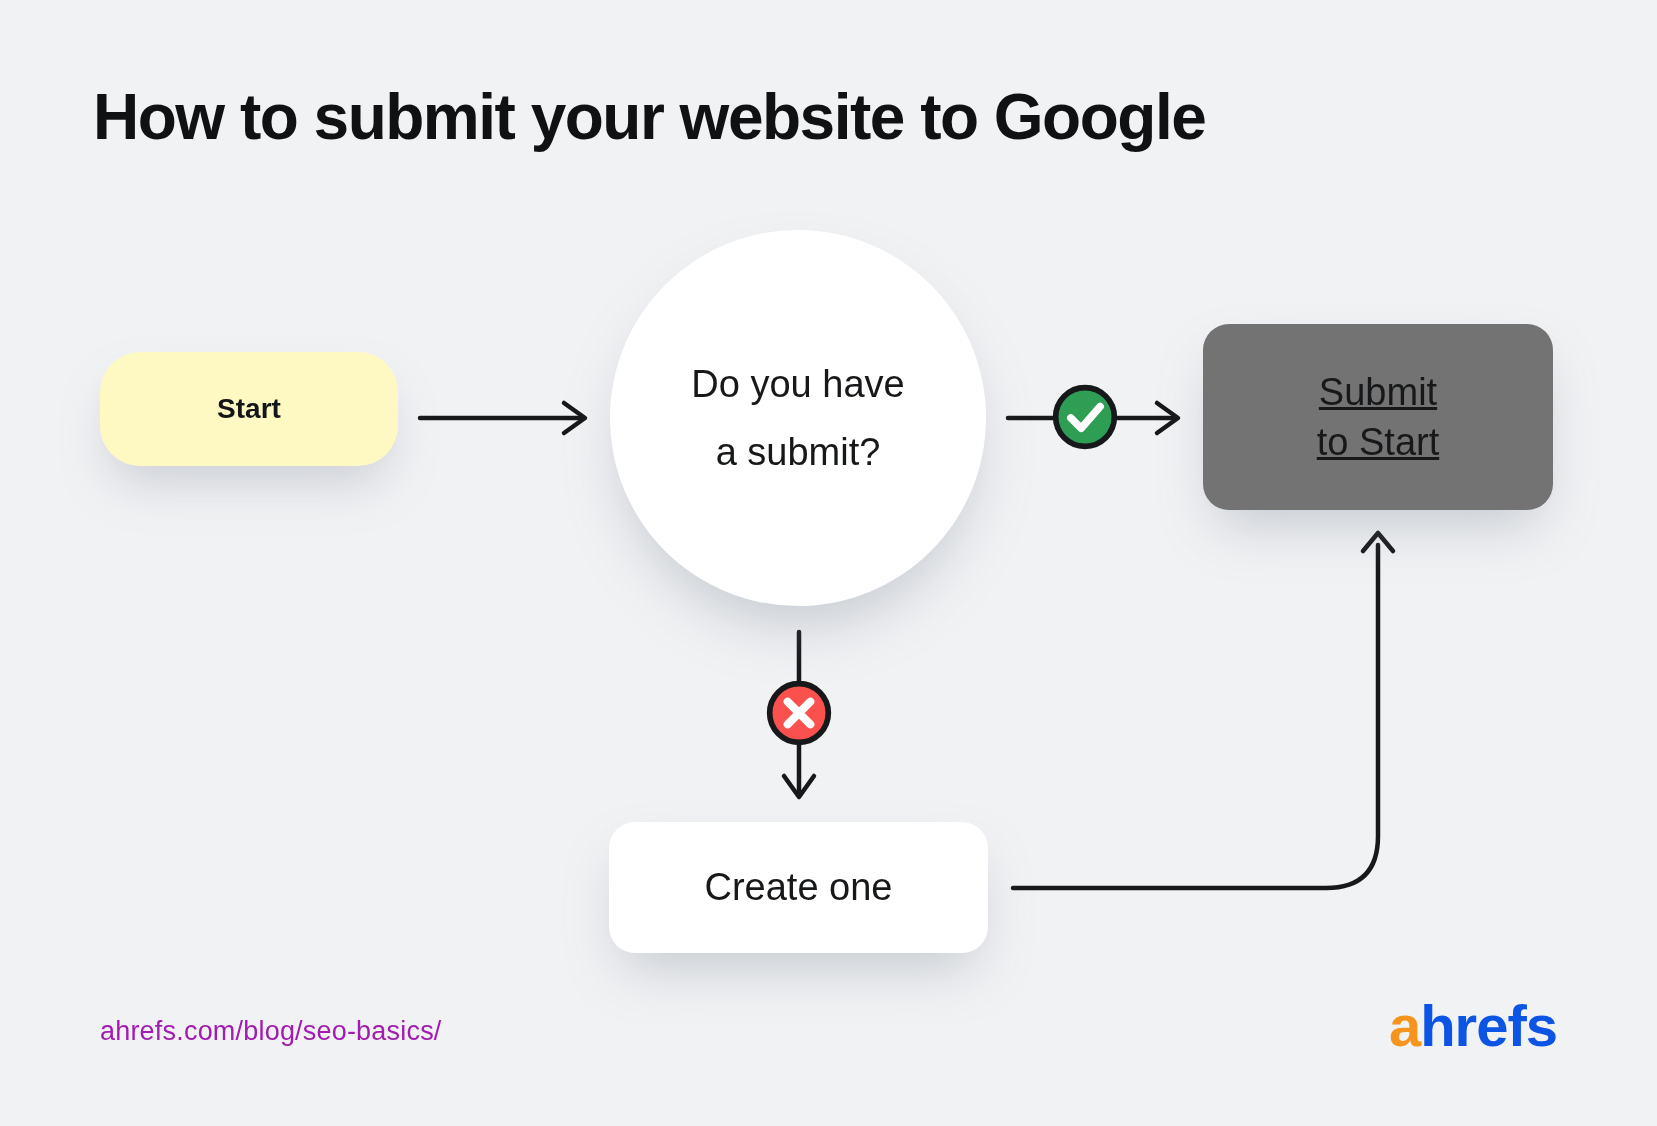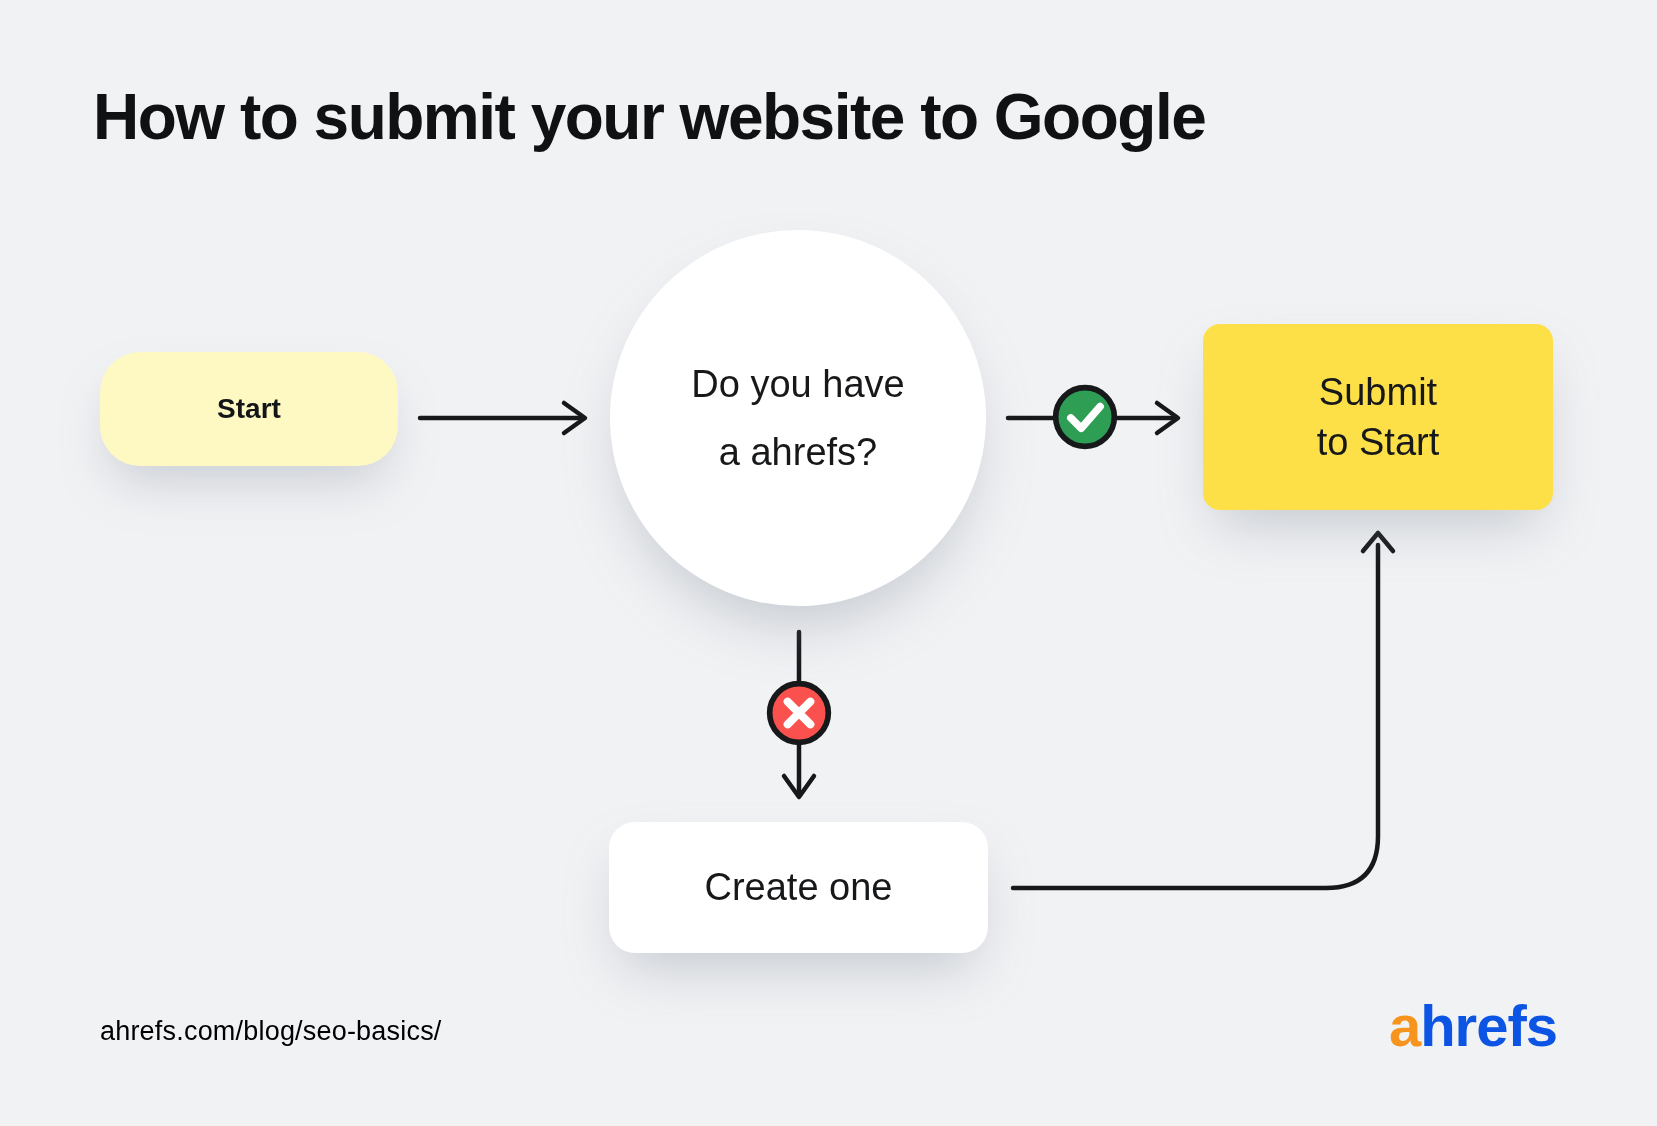--- a/index.html
+++ b/index.html
@@ -43,45 +43,46 @@
     left: 610px; top: 230px; width: 376px; height: 376px;
     background: #ffffff;
     border-radius: 50%;
     flex-direction: column;
     font-size: 38px; color: #17181a; line-height: 54px;
     box-shadow: 0 30px 60px -15px rgba(125,135,150,0.40);
     gap: 14px;
   }
   .node-submit {
     left: 1203px; top: 324px; width: 350px; height: 186px;
-    background: #fde047;
-    border-radius: 17px;
+    background: #737373;
+    border-radius: 26px;
     flex-direction: column;
     font-size: 38px; color: #17181a; line-height: 50px;
     box-shadow: 0 26px 55px -14px rgba(125,135,150,0.40);
+    text-decoration: underline;
   }
   .node-create {
     left: 609px; top: 822px; width: 379px; height: 131px;
     background: #ffffff;
     border-radius: 26px;
     font-size: 38px; color: #17181a;
     box-shadow: 0 26px 55px -14px rgba(125,135,150,0.40);
     text-align: right;
   }
   .badge {
     position: absolute; z-index: 3;
     width: 70px; height: 70px;
   }
   .badge-yes { left: 1050px; top: 382px; }
   .badge-no  { left: 764px;  top: 678px; }
   .footer-url {
     position: absolute;
     left: 100px; top: 1016px;
     font-size: 27px;
-    color: #000000;
+    color: #a21caf;
     letter-spacing: 0.2px;
     z-index: 2;
   }
   .logo {
     position: absolute;
     right: 100px; top: 992px;
     font-size: 58px;
     font-weight: 800;
     letter-spacing: -1px;
     z-index: 2;
@@ -119,21 +120,21 @@
       <path d="M1363 551 L1378 533 L1393 551"></path>
     </g>
   </svg>
 
   <div class="node node-start">
     <span>Start</span>
   </div>
 
   <div class="node node-question">
     <span>Do you have</span>
-    <span>a ahrefs?</span>
+    <span>a submit?</span>
   </div>
 
   <div class="node node-submit">
     <span>Submit</span>
     <span>to Start</span>
   </div>
 
   <div class="node node-create">
     <span>Create one</span>
   </div>

